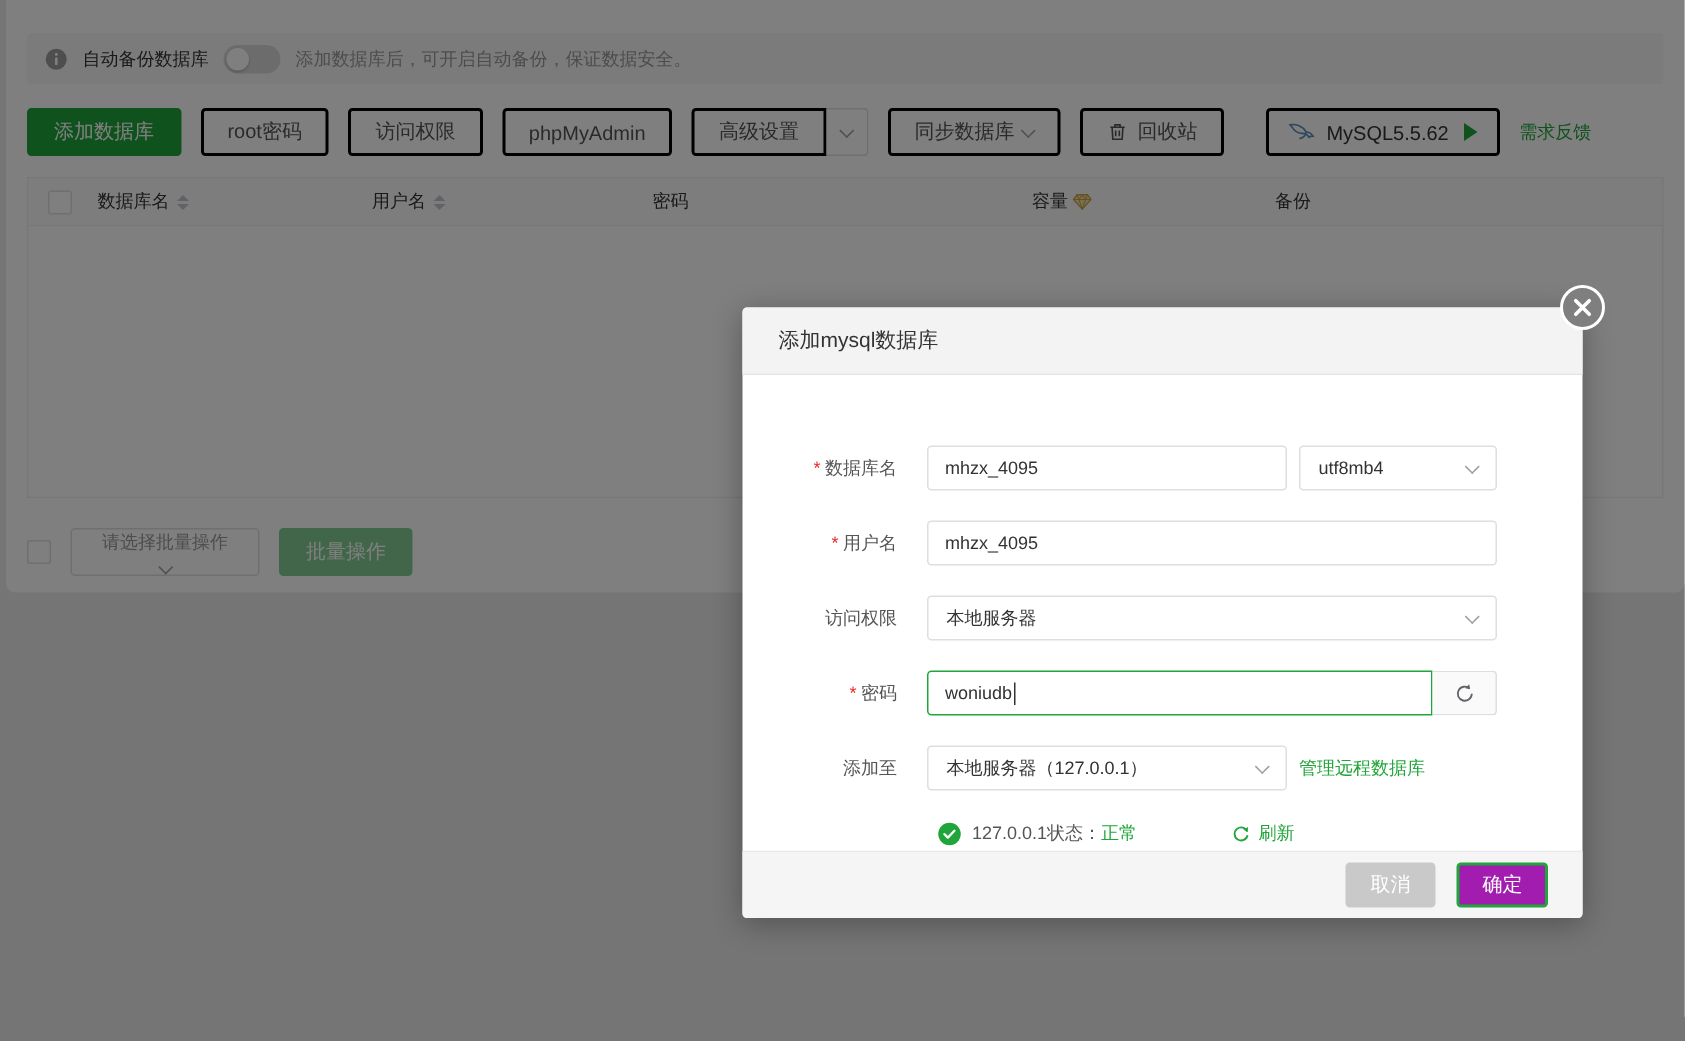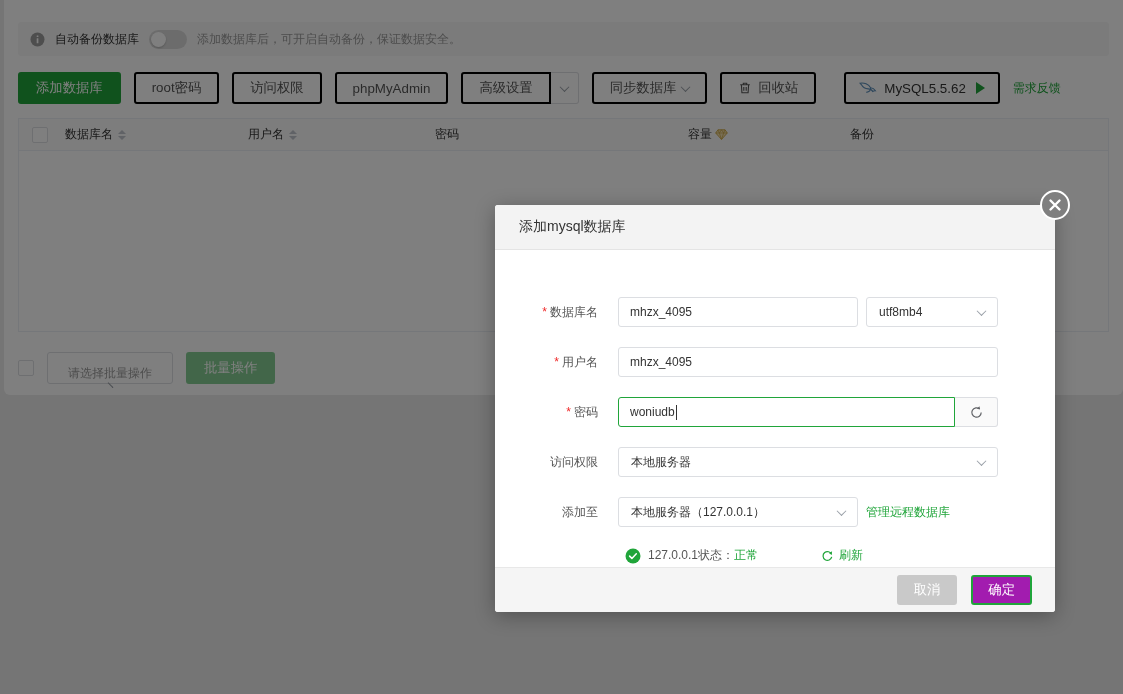--- a/index.html
+++ b/index.html
@@ -56,21 +56,21 @@
   .tbody-empty { height:180px; background:#fff; }
   .sort { display:inline-flex; flex-direction:column; margin-left:5px; gap:2px; }
   .tri-up { width:0; height:0; border-left:4px solid transparent; border-right:4px solid transparent; border-bottom:4px solid #c0c4cc; }
   .tri-dn { width:0; height:0; border-left:4px solid transparent; border-right:4px solid transparent; border-top:4px solid #c0c4cc; }
   input[type=checkbox] { appearance:none; -webkit-appearance:none; width:16px; height:16px; border:1px solid #dcdee2; border-radius:2px; background:#fff; cursor:pointer; }
 
   
   .batch-row { margin-top:20px; display:flex; align-items:center; gap:13px; }
   .sel {
     height:32px; border:1px solid #dcdee2; border-radius:3px; background:#fff;
-    display:flex; align-items:center; justify-content:space-between; padding:12px 12px; cursor:pointer; gap:4px;
+    display:flex; align-items:center; justify-content:space-between; padding:0 12px; cursor:pointer; gap:4px;
   }
   .batch-sel { width:126px; color:#9a9a9a;flex-direction:column; }
   .btn-batch { background:#20a53a; border-color:#20a53a; color:#fff; opacity:.55; }
 
   
   .overlay { position:absolute; inset:0; background:rgba(0,0,0,.5); z-index:5; }
 
   
   .modal {
     position:absolute; left:495px; top:205px; width:560px; height:407px; z-index:10;
@@ -243,43 +243,43 @@
     </div>
 
     <div class="form-row">
       <span class="f-label"><span class="req">*</span><span>用户名</span></span>
       <span class="f-field">
         <input class="inp inp-user" value="mhzx_4095" style="">
       </span>
     </div>
 
     <div class="form-row">
+      <span class="f-label">访问权限</span>
+      <span class="f-field">
+        <span class="sel sel-access" style="height:30px;">
+          <span>本地服务器</span>
+          <span class="chev"></span>
+        </span>
+      </span>
+    </div>
+
+    <div class="form-row">
       <span class="f-label"><span class="req">*</span><span>密码</span></span>
       <span class="f-field">
         <span class="inp inp-pwd">
           <span>woniudb</span>
           <span class="caret-bar"></span>
         </span>
         <span class="addon">
           <span class="icon">
             <svg width="15" height="15" viewBox="0 0 16 16" fill="none">
                 <path d="M13 8A5 5 0 1 1 11.4 4.3" stroke="#606266" stroke-width="1.3"></path>
                 <path d="M11.2 1.2l.5 3.4-3.3-.6z" fill="#606266"></path>
               </svg>
           </span>
-        </span>
-      </span>
-    </div>
-
-    <div class="form-row">
-      <span class="f-label">访问权限</span>
-      <span class="f-field">
-        <span class="sel sel-access" style="height:30px;">
-          <span>本地服务器</span>
-          <span class="chev"></span>
         </span>
       </span>
     </div>
 
     <div class="form-row">
       <span class="f-label">添加至</span>
       <span class="f-field">
         <span class="sel sel-addto" style="height:30px;">
           <span>本地服务器（127.0.0.1）</span>
           <span class="chev"></span>

